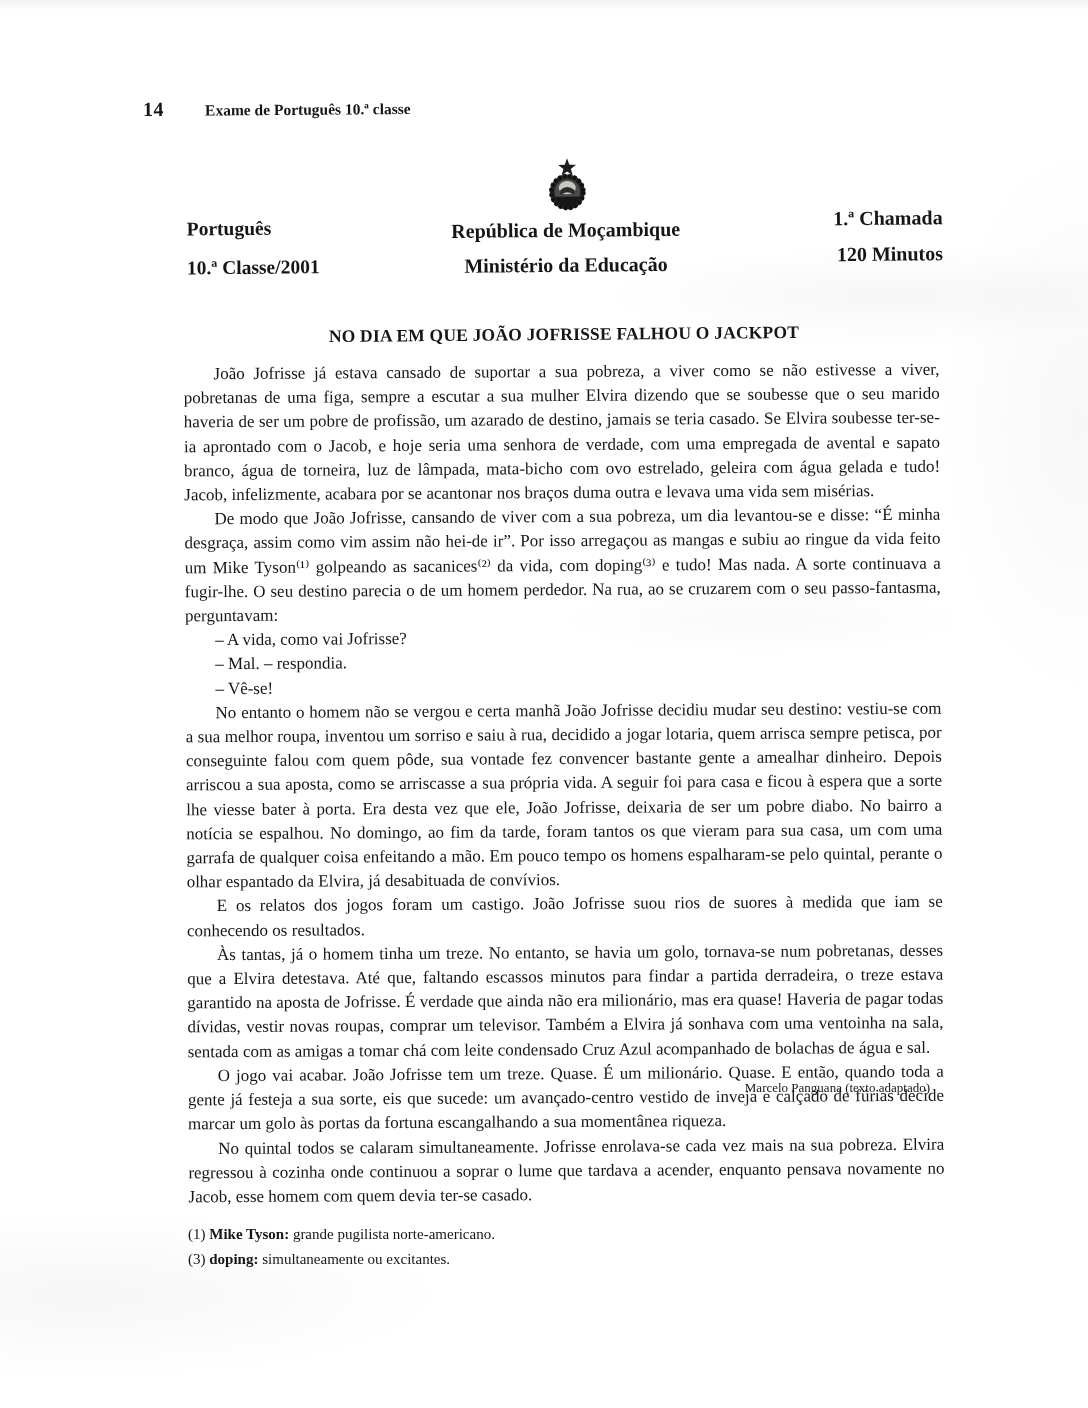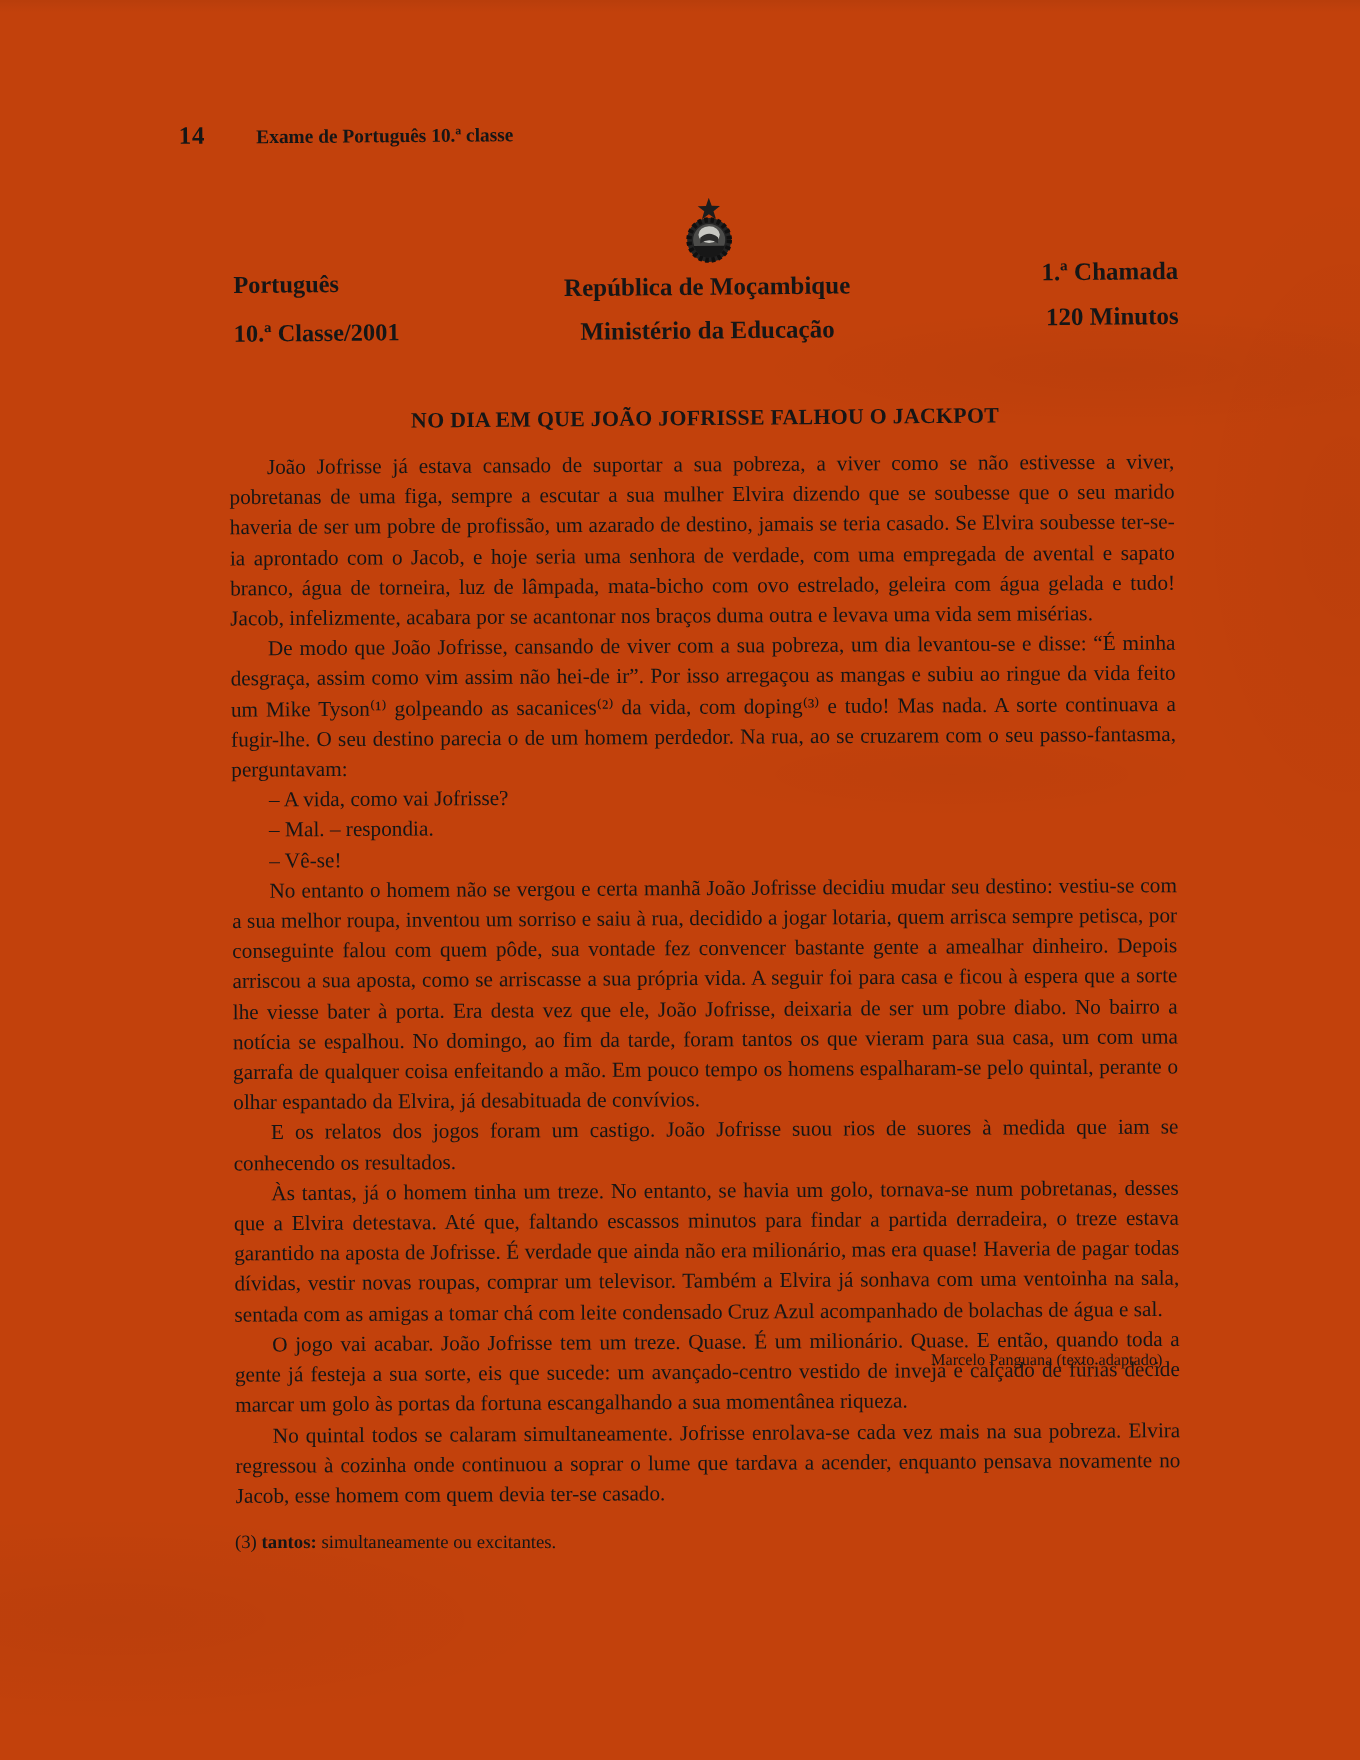--- a/index.html
+++ b/index.html
@@ -4,21 +4,21 @@
 <style>
   html,body{margin:0;padding:0;}
   body{
     width:1088px;height:1408px;
     background:#e9e9e6;
     font-family:"Liberation Serif","DejaVu Serif",serif;
   }
   .page{
     position:relative;
     width:1088px;height:1408px;
-    background:#c2410c;
+    background:#ffffff;
     color:#161616;
     overflow:hidden;
   }
   .page::before{
     content:'';position:absolute;inset:0;pointer-events:none;
     background:
       linear-gradient(180deg, rgba(0,0,0,0.05), rgba(0,0,0,0) 10px),
       radial-gradient(ellipse 420px 70px at 82% 21%, rgba(0,0,0,0.035), transparent 70%),
       radial-gradient(ellipse 300px 50px at 70% 44%, rgba(0,0,0,0.025), transparent 70%),
       radial-gradient(ellipse 520px 120px at 8% 92%, rgba(0,0,0,0.035), transparent 70%),
@@ -127,16 +127,17 @@
         <p class="para">No entanto o homem não se vergou e certa manhã João Jofrisse decidiu mudar seu destino: vestiu-se com a sua melhor roupa, inventou um sorriso e saiu à rua, decidido a jogar lotaria, quem arrisca sempre petisca, por conseguinte falou com quem pôde, sua vontade fez convencer bastante gente a amealhar dinheiro. Depois arriscou a sua aposta, como se arriscasse a sua própria vida. A seguir foi para casa e ficou à espera que a sorte lhe viesse bater à porta. Era desta vez que ele, João Jofrisse, deixaria de ser um pobre diabo. No bairro a notícia se espalhou. No domingo, ao fim da tarde, foram tantos os que vieram para sua casa, um com uma garrafa de qualquer coisa enfeitando a mão. Em pouco tempo os homens espalharam-se pelo quintal, perante o olhar espantado da Elvira, já desabituada de convívios.</p>
         <p class="para">E os relatos dos jogos foram um castigo. João Jofrisse suou rios de suores à medida que iam se conhecendo os resultados.</p>
         <p class="para">Às tantas, já o homem tinha um treze. No entanto, se havia um golo, tornava-se num pobretanas, desses que a Elvira detestava. Até que, faltando escassos minutos para findar a partida derradeira, o treze estava garantido na aposta de Jofrisse. É verdade que ainda não era milionário, mas era quase! Haveria de pagar todas dívidas, vestir novas roupas, comprar um televisor. Também a Elvira já sonhava com uma ventoinha na sala, sentada com as amigas a tomar chá com leite condensado Cruz Azul acompanhado de bolachas de água e sal.</p>
         <p class="para">O jogo vai acabar. João Jofrisse tem um treze. Quase. É um milionário. Quase. E então, quando toda a gente já festeja a sua sorte, eis que sucede: um avançado-centro vestido de inveja e calçado de fúrias decide marcar um golo às portas da fortuna escangalhando a sua momentânea riqueza.</p>
         <p class="para">No quintal todos se calaram simultaneamente. Jofrisse enrolava-se cada vez mais na sua pobreza. Elvira regressou à cozinha onde continuou a soprar o lume que tardava a acender, enquanto pensava novamente no Jacob, esse homem com quem devia ter-se casado.</p>
       </div>
     <div class="attribution">Marcelo Panguana (texto adaptado)</div>
   </main>
 
   <footer class="footnotes">
-      <div class="footnote"><span>(3) </span><strong>tantos:</strong><span> simultaneamente ou excitantes.</span></div>
+      <div class="footnote"><span>(1) </span><strong>Mike Tyson:</strong><span> grande pugilista norte-americano.</span></div>
+      <div class="footnote"><span>(3) </span><strong>doping:</strong><span> simultaneamente ou excitantes.</span></div>
     </footer>
 
 </div>
 
 </body></html>

